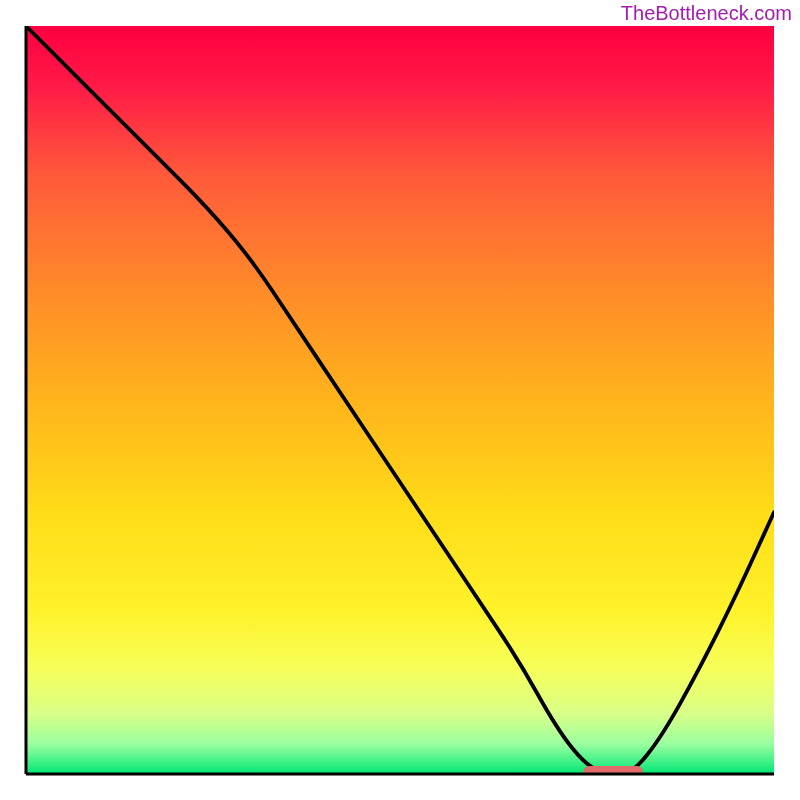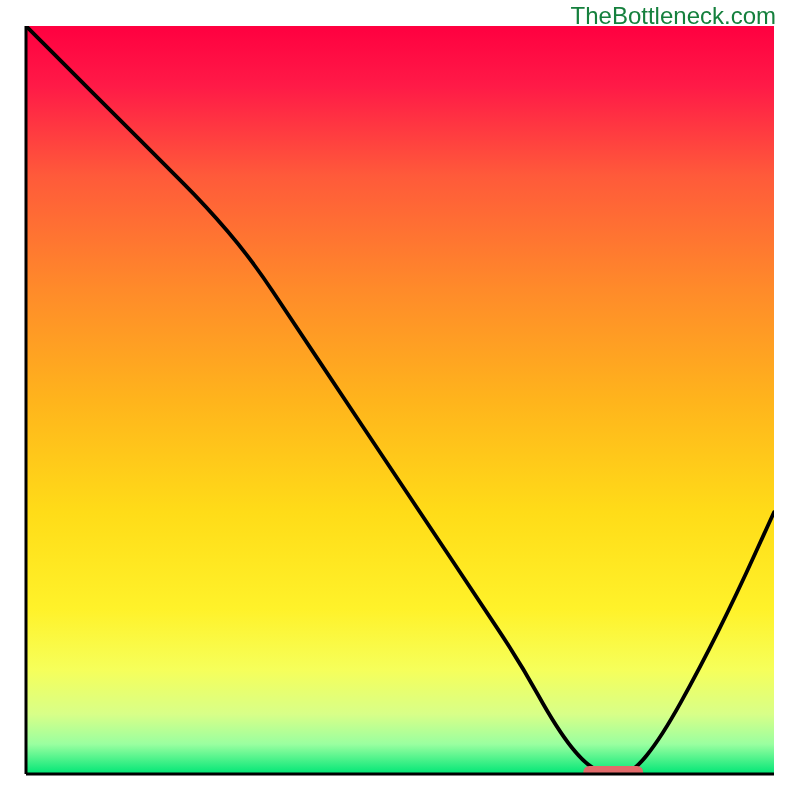--- a/index.html
+++ b/index.html
@@ -12,24 +12,24 @@
     overflow: hidden;
   }
   .frame {
     position: relative;
     width: 800px;
     height: 800px;
   }
   .watermark {
     position: absolute;
     top: 2px;
-    right: 24px;
-    font-size: 24px;
+    right: 8px;
+    font-size: 20px;
     font-weight: normal;
-    color: #15803d;
+    color: #a21caf;
     letter-spacing: 0px;
     z-index: 50;
     user-select: none;
   }
   svg.plot {
     position: absolute;
     left: 0;
     top: 0;
     width: 800px;
     height: 800px;

